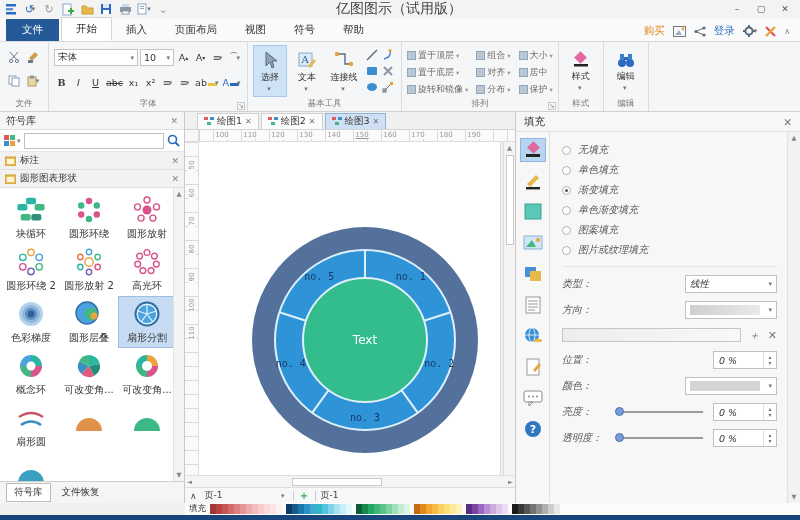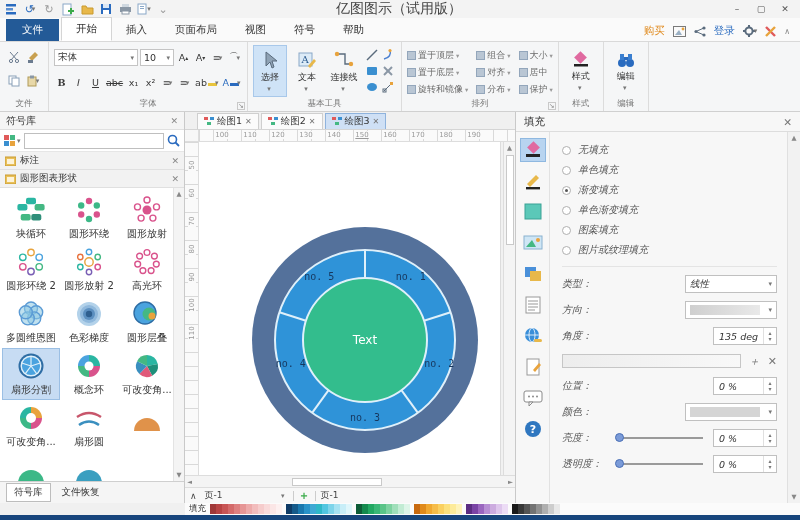--- a/index.html
+++ b/index.html
@@ -621,32 +621,20 @@
                 <circle cx="17.0" cy="5.5" r="2.9" fill="#fff" stroke="#d9538c" stroke-width="1.4"></circle>
                 <circle cx="24.4" cy="9.1" r="2.9" fill="#fff" stroke="#d9538c" stroke-width="1.4"></circle>
                 <circle cx="26.3" cy="17.1" r="2.9" fill="#fff" stroke="#d9538c" stroke-width="1.4"></circle>
                 <circle cx="21.1" cy="23.6" r="2.9" fill="#fff" stroke="#d9538c" stroke-width="1.4"></circle>
                 <circle cx="12.9" cy="23.6" r="2.9" fill="#fff" stroke="#d9538c" stroke-width="1.4"></circle>
                 <circle cx="7.7" cy="17.1" r="2.9" fill="#fff" stroke="#d9538c" stroke-width="1.4"></circle>
                 <circle cx="9.6" cy="9.1" r="2.9" fill="#fff" stroke="#d9538c" stroke-width="1.4"></circle>
               </svg>
             </span>
             <span class="lb">高光环</span>
-          </div>
-          <div class="sym">
-            <span class="ic">
-              <svg width="34" height="30" viewBox="0 0 34 30">
-                <circle cx="17.0" cy="9.5" r="6.5" fill="rgba(140,200,225,0.55)" stroke="#5b9bd5" stroke-width="1.4"></circle>
-                <circle cx="22.2" cy="13.3" r="6.5" fill="rgba(140,200,225,0.55)" stroke="#5b9bd5" stroke-width="1.4"></circle>
-                <circle cx="20.2" cy="19.4" r="6.5" fill="rgba(140,200,225,0.55)" stroke="#5b9bd5" stroke-width="1.4"></circle>
-                <circle cx="13.8" cy="19.4" r="6.5" fill="rgba(140,200,225,0.55)" stroke="#5b9bd5" stroke-width="1.4"></circle>
-                <circle cx="11.8" cy="13.3" r="6.5" fill="rgba(140,200,225,0.55)" stroke="#5b9bd5" stroke-width="1.4"></circle>
-              </svg>
-            </span>
-            <span class="lb">多圆维恩图</span>
           </div>
           <div class="sym">
             <span class="ic">
               <svg width="34" height="30" viewBox="0 0 34 30">
                 <circle cx="17.0" cy="15.0" r="12" fill="#b3d2ea"></circle>
                 <circle cx="17.0" cy="15.0" r="9" fill="#8fb8dc"></circle>
                 <circle cx="17.0" cy="15.0" r="6" fill="#5b8fc0"></circle>
                 <circle cx="17.0" cy="15.0" r="3.2" fill="#2e5f8f"></circle>
               </svg>
             </span>
@@ -963,30 +951,20 @@
                 <span class="dd">▾</span>
               </span>
           </div>
           <div class="frow">
             <span class="flabel">方向：</span>
             <span class="dropdown">
                 <span class="graybar"></span>
                 <span class="dd">▾</span>
               </span>
           </div>
-          <div class="frow">
-            <span class="flabel">角度：</span>
-            <span class="spin">
-                <span class="val">135 deg</span>
-                <span class="arr">
-                  <span>▴</span>
-                  <span>▾</span>
-                </span>
-              </span>
-          </div>
           <div class="gradrow">
             <span class="gradbar"></span>
             <span class="gbtn">＋</span>
             <span class="gbtn">✕</span>
           </div>
           <div class="frow">
             <span class="flabel">位置：</span>
             <span class="spin">
                 <span class="val">0 %</span>
                 <span class="arr">

